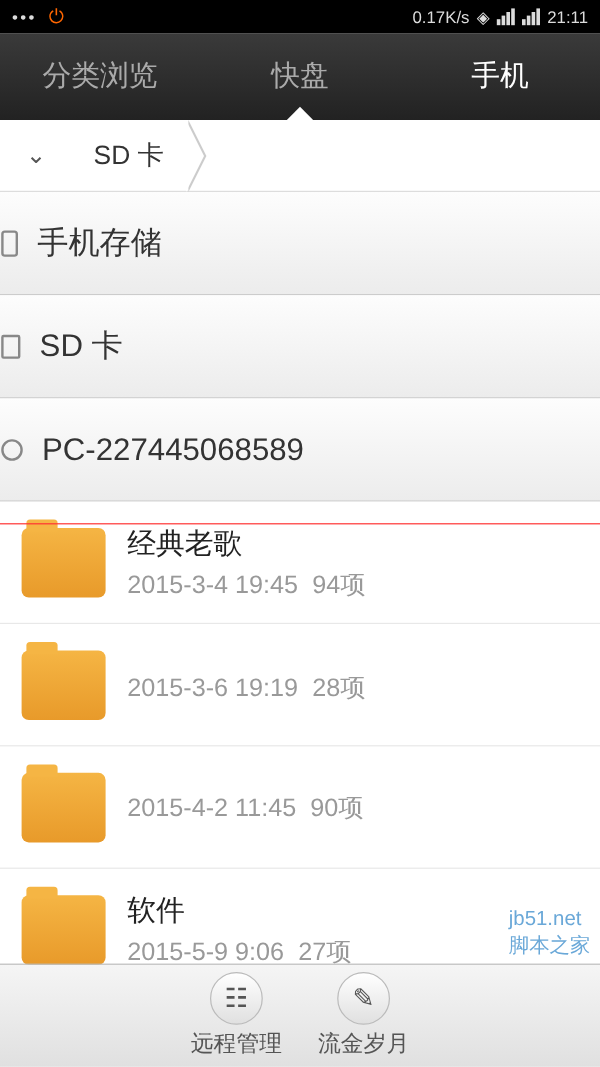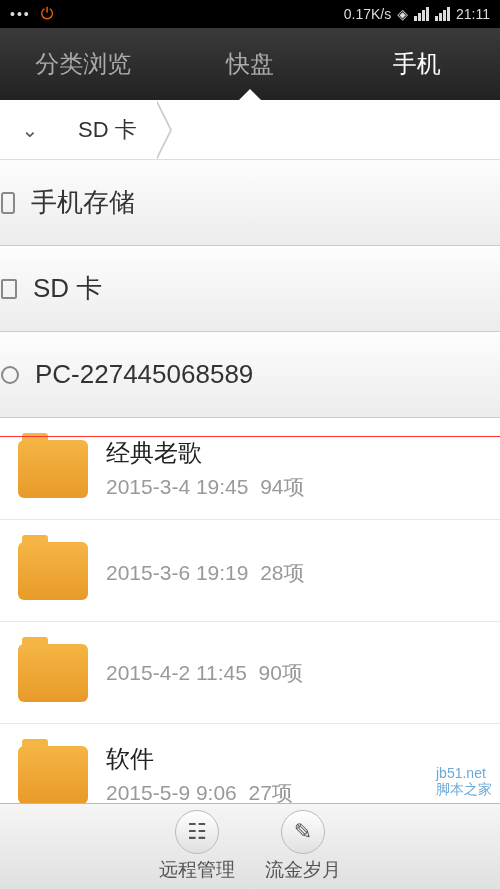--- a/index.html
+++ b/index.html
@@ -27,21 +27,21 @@
 .folder-icon{width:70px;height:58px;background:linear-gradient(#f5b544,#e89a2a);border-radius:6px;position:relative}
 .folder-icon::before{content:'';position:absolute;top:-7px;left:4px;width:26px;height:10px;background:#f5b544;border-radius:3px 3px 0 0}
 .folder-text{display:flex;flex-direction:column;gap:4px}
 .folder-name{font-size:24px;color:#222}
 .folder-meta{font-size:21px;color:#999}
 .red-line{position:absolute;left:0;right:0;height:1px;background:#ff3333;top:436px}
 .bottombar{position:absolute;bottom:0;left:0;right:0;height:86px;background:linear-gradient(#f5f5f5,#e0e0e0);border-top:1px solid #bbb;display:flex;justify-content:center;align-items:center;gap:30px}
 .bbtn{display:flex;flex-direction:column;align-items:center;gap:3px}
 .bbtn-circle{width:44px;height:44px;border-radius:50%;background:linear-gradient(#fff,#e0e0e0);border:1px solid #bbb;display:flex;align-items:center;justify-content:center;font-size:22px;color:#555}
 .bbtn-label{font-size:19px;color:#555}
-.watermark{position:absolute;right:8px;bottom:90px;font-size:14px;color:#6aa8d8}
+.watermark{position:absolute;right:8px;bottom:90px;font-size:17px;color:#6aa8d8}
 .wifi-ico{display:inline-block;width:18px;height:18px;border:2px solid #888;border-radius:50%;position:relative}
 .sd-ico{display:inline-block;width:16px;height:20px;border:2px solid #888;border-radius:2px}
 .phone-ico{display:inline-block;width:14px;height:22px;border:2px solid #888;border-radius:3px}
 </style>
 </head>
 <body>
 
 <div class="statusbar">
 <div class="sb-left">
 <span class="dots">•••</span>

